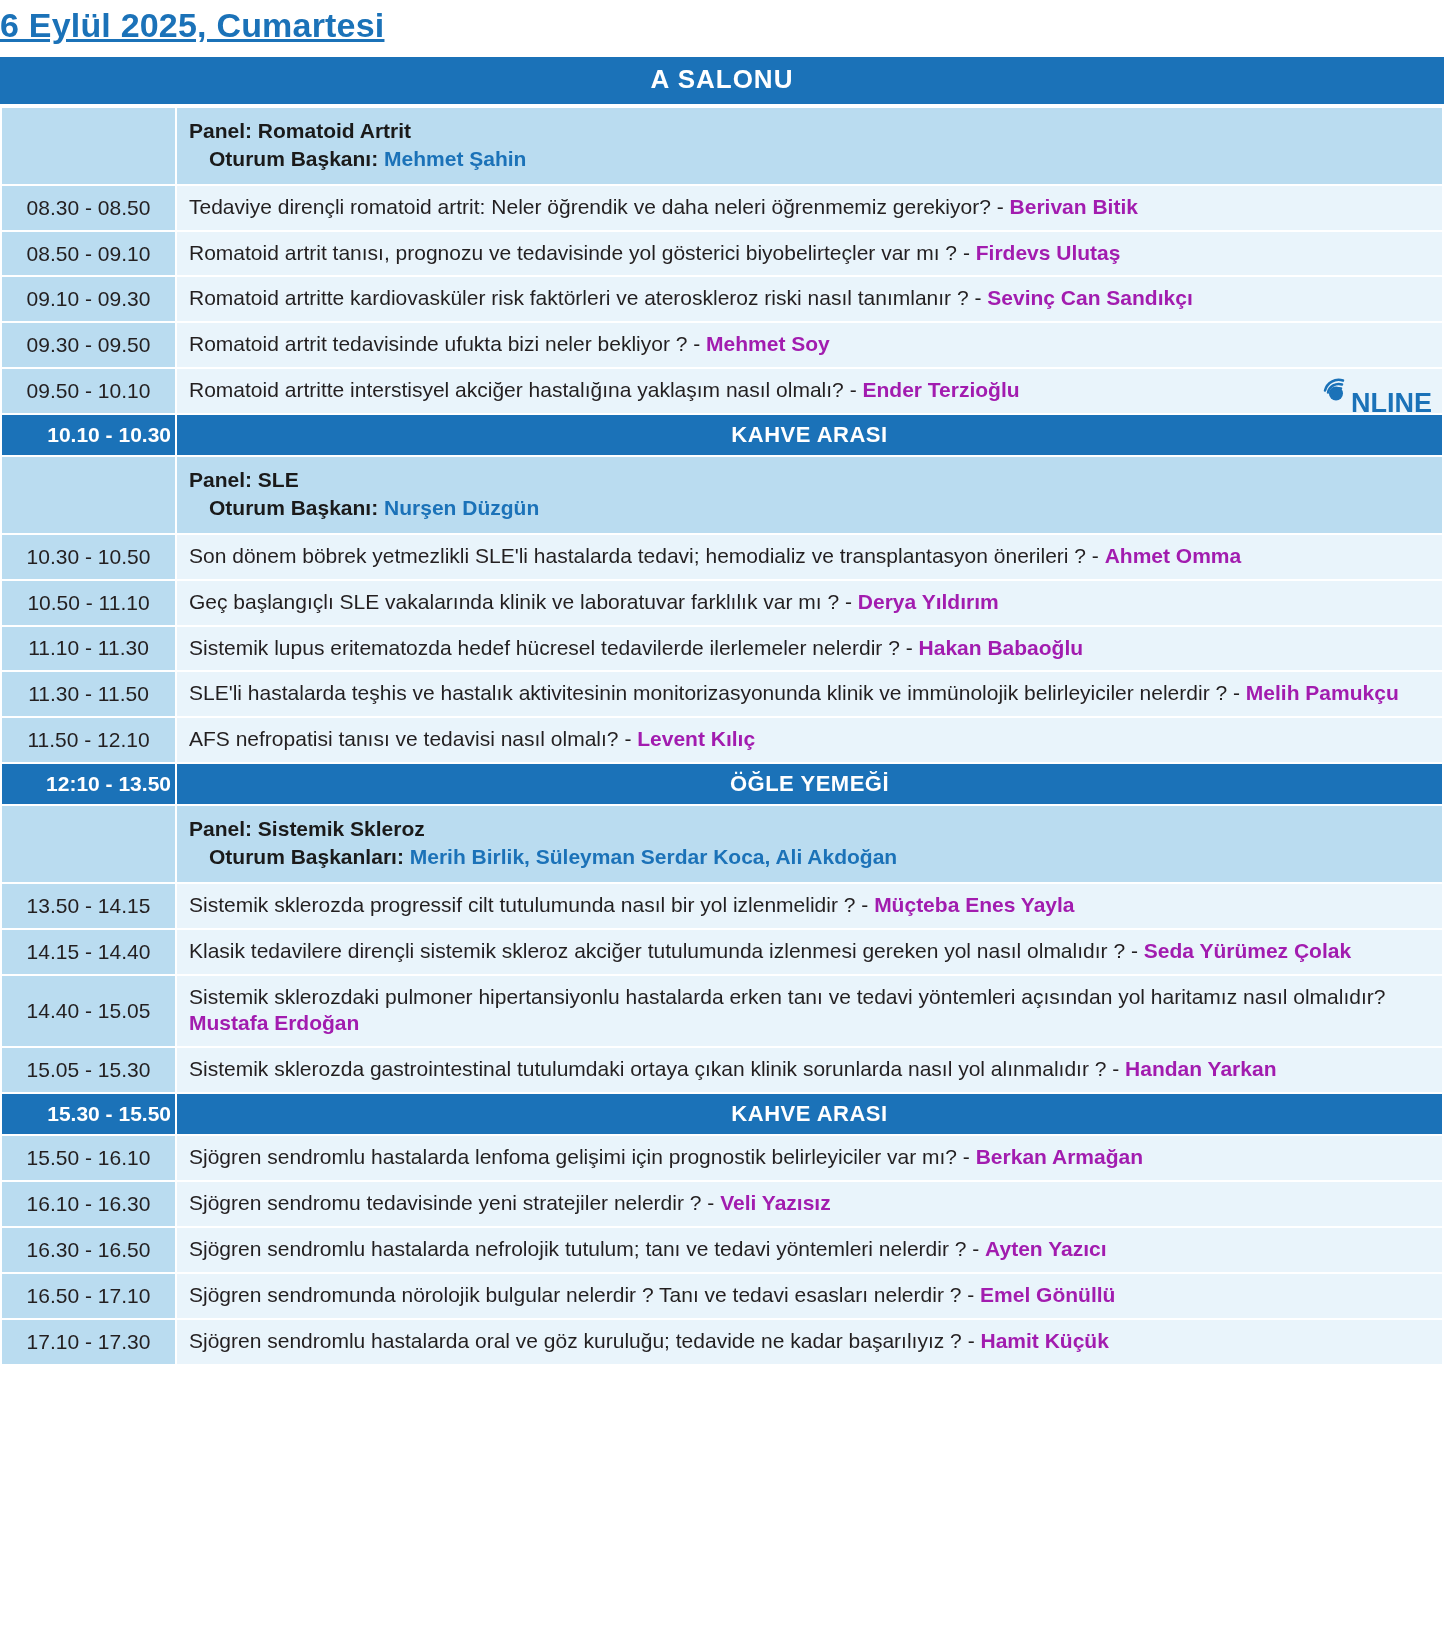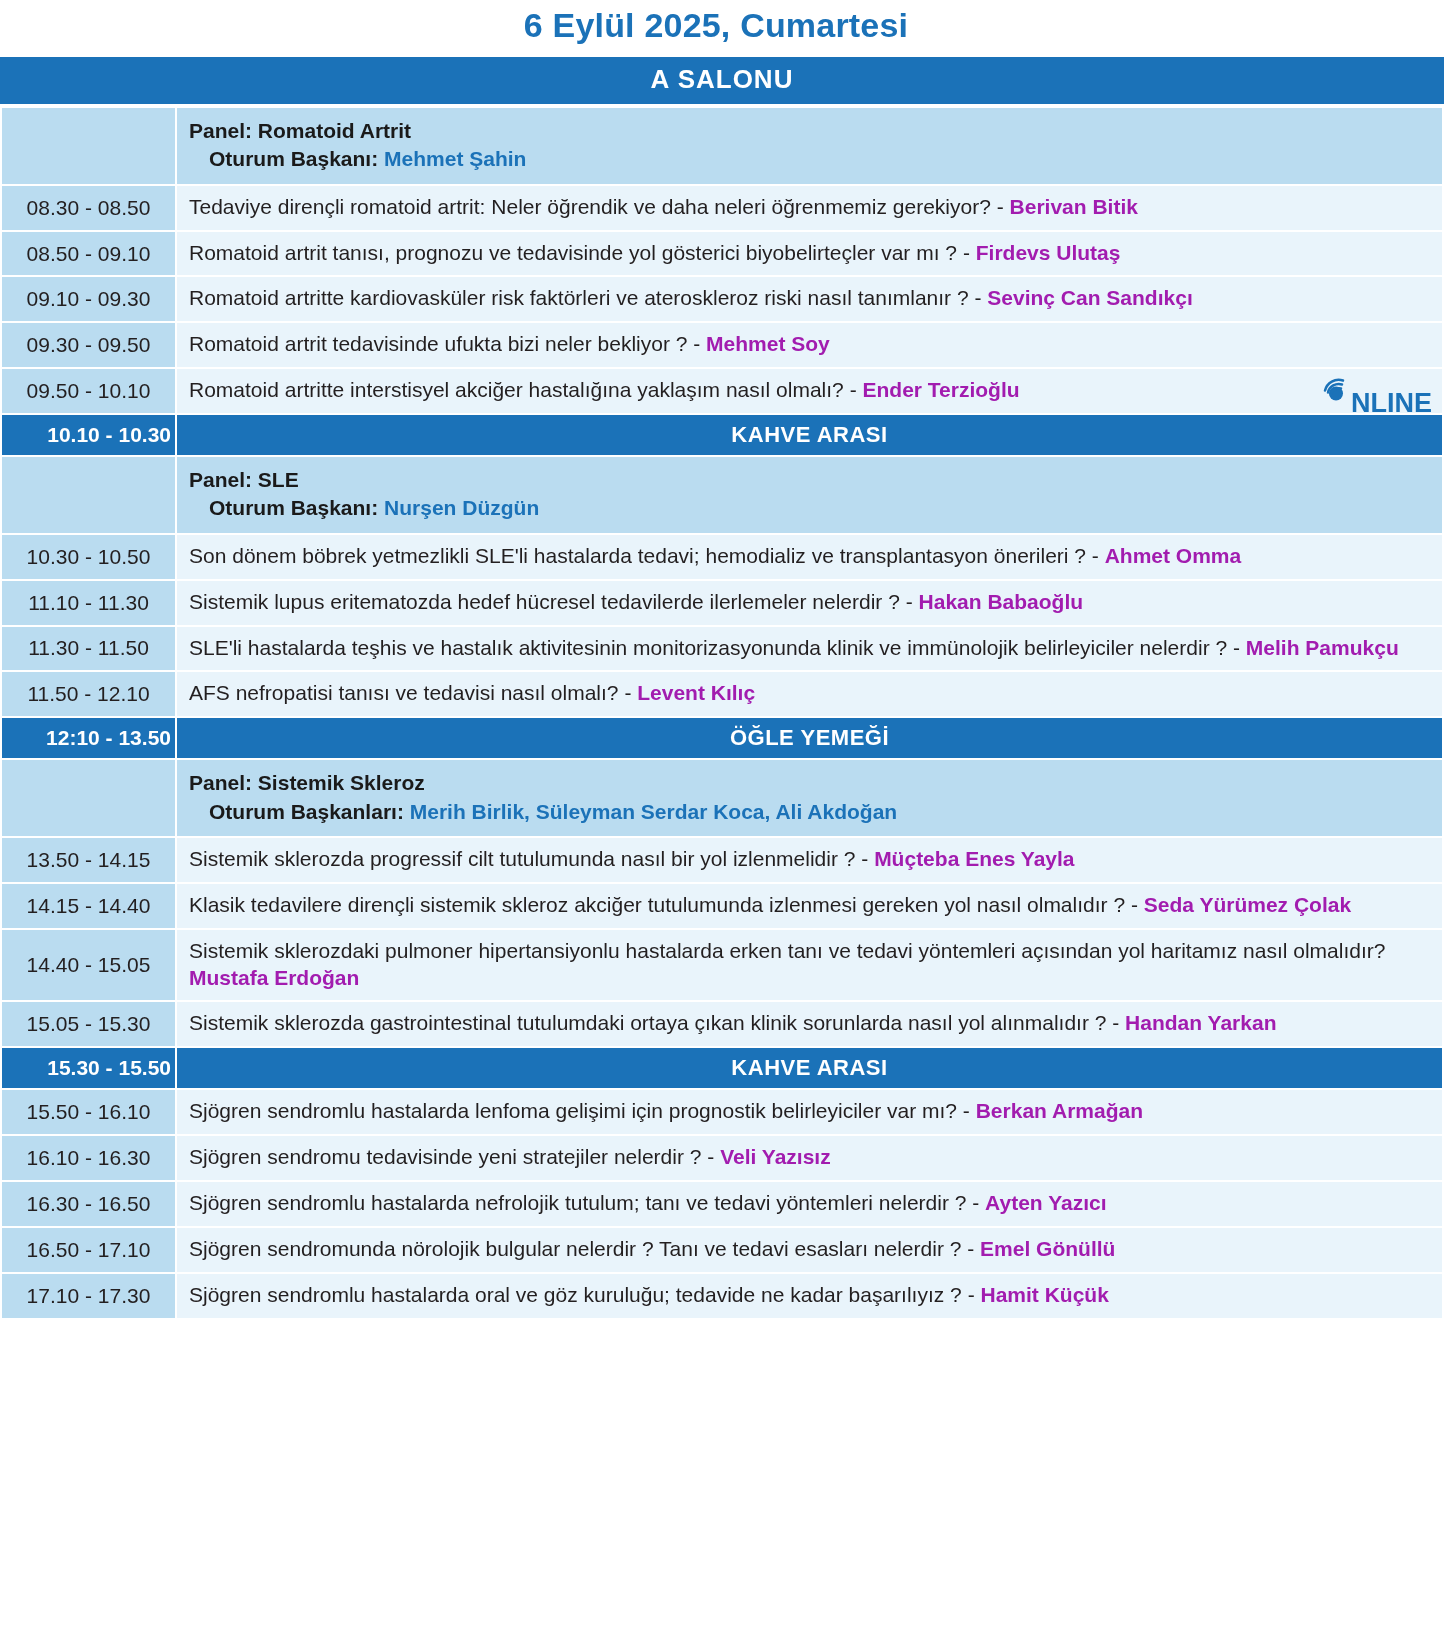--- a/index.html
+++ b/index.html
@@ -10,26 +10,26 @@
   body {
     width: 1444px;
     font-family: "Liberation Sans", sans-serif;
     color: #231f20;
   }
   .page {
     width: 1444px;
     box-sizing: border-box;
   }
   .date-title {
-    text-align: center;
     color: #1b72b8;
     font-size: 34px;
     font-weight: bold;
     padding: 6px 12px 10px 0;
     letter-spacing: 0.2px;
+    text-decoration: underline;
   }
   .hall-bar {
     background: #1b72b8;
     color: #ffffff;
     text-align: center;
     font-size: 26px;
     font-weight: bold;
     letter-spacing: 1px;
     padding: 7px 0 9px 0;
     border-top: 2px solid #ffffff;
@@ -192,20 +192,24 @@
           <td class="panel-head">
             <div class="panel-title">Panel: SLE</div>
             <div><span class="chair-label">Oturum Başkanı:</span> <span class="chair-names">Nurşen Düzgün</span></div>
           </td>
         </tr>
         <tr>
           <td class="time">10.30 - 10.50</td>
           <td class="content"><span class="talk-title">Son dönem böbrek yetmezlikli SLE'li hastalarda tedavi; hemodializ ve transplantasyon önerileri ?</span> <span class="dash">-</span> <span class="speaker">Ahmet Omma</span></td>
         </tr>
         <tr>
+          <td class="time">10.50 - 11.10</td>
+          <td class="content"><span class="talk-title">Geç başlangıçlı SLE vakalarında klinik ve laboratuvar farklılık var mı ?</span> <span class="dash">-</span> <span class="speaker">Derya Yıldırım</span></td>
+        </tr>
+        <tr>
           <td class="time">11.10 - 11.30</td>
           <td class="content"><span class="talk-title">Sistemik lupus eritematozda hedef hücresel tedavilerde ilerlemeler nelerdir ?</span> <span class="dash">-</span> <span class="speaker">Hakan Babaoğlu</span></td>
         </tr>
         <tr>
           <td class="time">11.30 - 11.50</td>
           <td class="content"><span class="talk-title">SLE'li hastalarda teşhis ve hastalık aktivitesinin monitorizasyonunda klinik ve immünolojik belirleyiciler nelerdir ?</span> <span class="dash">-</span> <span class="speaker">Melih Pamukçu</span></td>
         </tr>
         <tr>
           <td class="time">11.50 - 12.10</td>
           <td class="content"><span class="talk-title">AFS nefropatisi tanısı ve tedavisi nasıl olmalı?</span> <span class="dash">-</span> <span class="speaker">Levent Kılıç</span></td>

